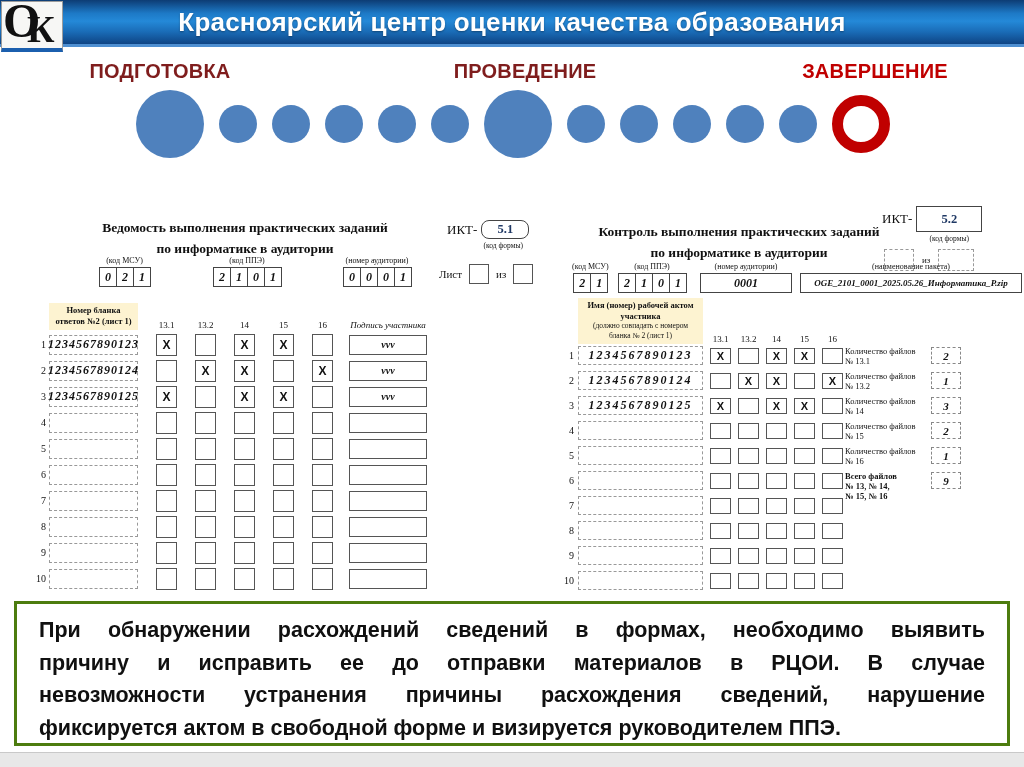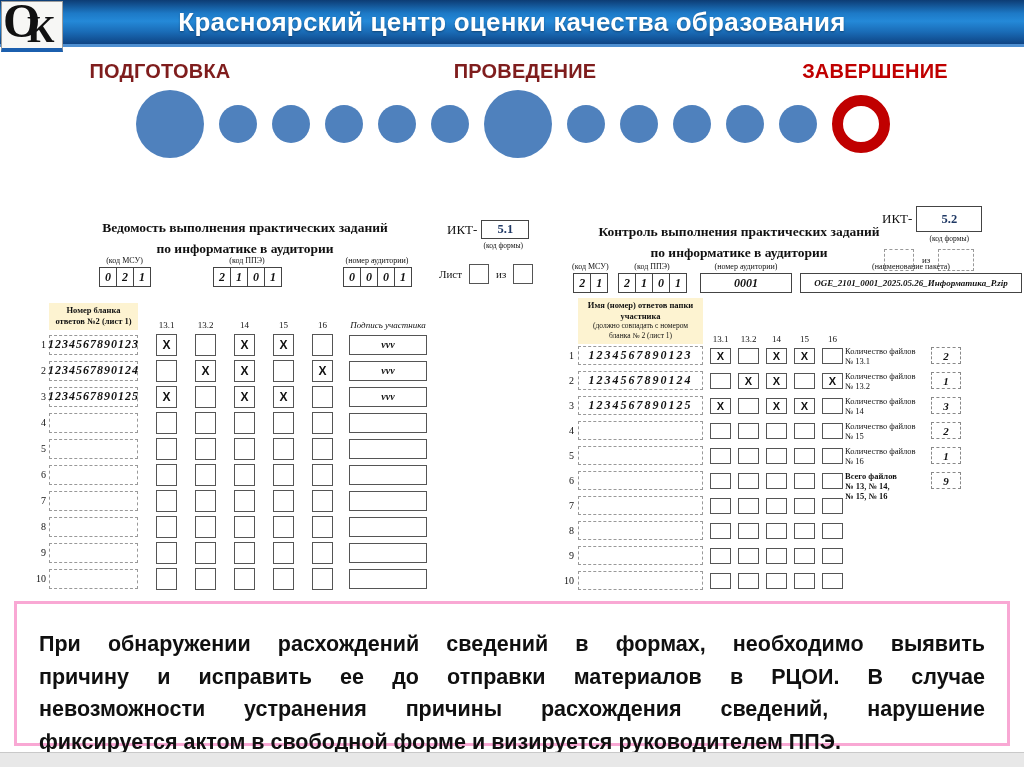--- a/index.html
+++ b/index.html
@@ -57,21 +57,21 @@
     box-sizing:border-box;flex:none;}
   .bh{display:block;font-size:7.5px;}
   .bb{font-weight:bold;font-size:8.5px;}
   .cbl{text-align:center;font-size:9px;border:none;flex:none;margin-top:33px;}
   .rows{display:flex;flex-direction:column;}
 
   
   .lf{left:35px;top:200px;width:497px;height:395px;}
   .lf .ftitle{left:45px;top:18px;width:330px;}
   .lf .ikt{left:412px;top:20px;}
-  .lf .ikt-box{width:48px;height:19px;}
+  .lf .ikt-box{width:48px;height:19px;border-radius:8px;}
   .lf .ikt-cap{margin-left:30px;}
   .lf .fields{position:absolute;left:0;top:56px;width:100%;height:42px;}
   .lf .f0{left:64px}.lf .f1{left:178px}.lf .f2{left:308px}
   .lf .sheet{position:absolute;left:404px;top:64px;display:flex;align-items:center;gap:7px;font-size:11px;}
   .sbox{width:20px;height:20px;border:1px solid #555;box-sizing:border-box;flex:none;}
   .lf .table{position:absolute;left:0;top:98px;width:100%;}
   .lf .hdr{height:32px;align-items:flex-end;}
   .lf .beige{width:89px;height:27px;}
   .lf .cbl{width:21px;margin-left:18px;}
   .lf .sigl{width:86px;margin-left:12px;text-align:center;font-size:9px;flex:none;font-style:italic;}
@@ -108,21 +108,21 @@
   .counters{position:absolute;left:283px;top:148px;display:flex;flex-direction:column;}
   .citem{height:25px;display:flex;align-items:flex-start;flex:none;}
   .ctext{width:80px;font-size:8.5px;line-height:1.2;flex:none;}
   .cline{display:block;}
   .btotal .ctext{font-weight:bold;}
   .cval{width:30px;height:17px;border:1px dashed #888;margin-left:6px;margin-top:1px;
     display:flex;align-items:center;justify-content:center;font-size:11px;box-sizing:border-box;flex:none;}
 
   
   .notice{position:absolute;left:14px;top:601px;width:996px;height:145px;background:#fff;
-    border:3px solid #f9a8d4;box-sizing:border-box;padding:24px 22px 0 22px;color:#101010;}
+    border:3px solid #4d7c0f;box-sizing:border-box;padding:10px 22px 0 22px;color:#101010;}
   .nline{display:block;font-size:21.5px;line-height:32.5px;font-weight:bold;
     text-align:justify;text-align-last:justify;}
   .nline:last-child{text-align-last:left;}
 
   
   .bstrip{position:absolute;left:0;top:752px;width:1024px;height:15px;background:#e8e8e8;
     border-top:1px solid #c9c9c9;box-sizing:border-box;}
 </style>
 </head>
 <body>
@@ -365,21 +365,21 @@
           <div class="clabel">(наименование пакета)</div>
           <div class="cells">
             <div class="vbox hand">OGE_2101_0001_2025.05.26_Информатика_P.zip</div>
           </div>
         </div>
       </div>
     <div class="table">
         <div class="frow hdr">
           <div class="rnum"></div>
           <div class="beige">
-            <div class="bh bb">Имя (номер) ответов папки</div>
+            <div class="bh bb">Имя (номер) рабочей актом</div>
             <div class="bh bb">участника</div>
             <div class="bh">(должно совпадать с номером</div>
             <div class="bh">бланка № 2 (лист 1)</div>
           </div>
           <div class="cbl">13.1</div>
           <div class="cbl">13.2</div>
           <div class="cbl">14</div>
           <div class="cbl">15</div>
           <div class="cbl">16</div>
         </div>

